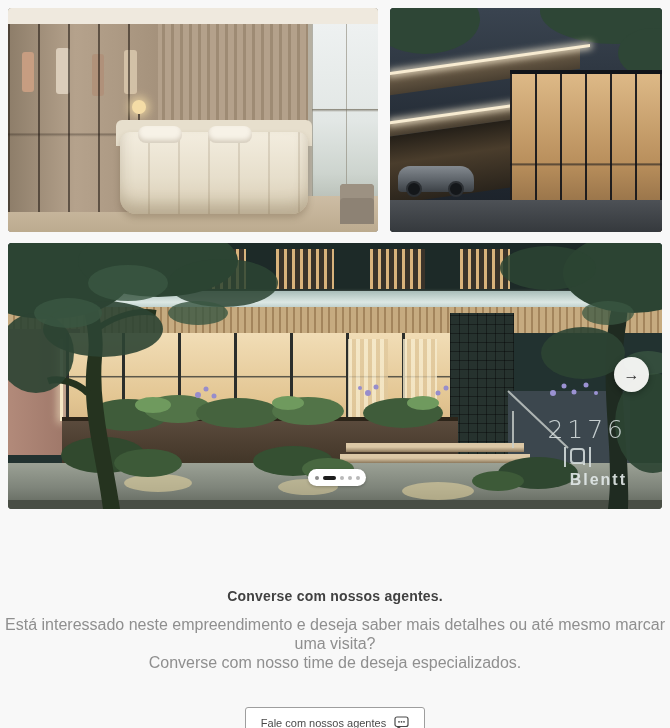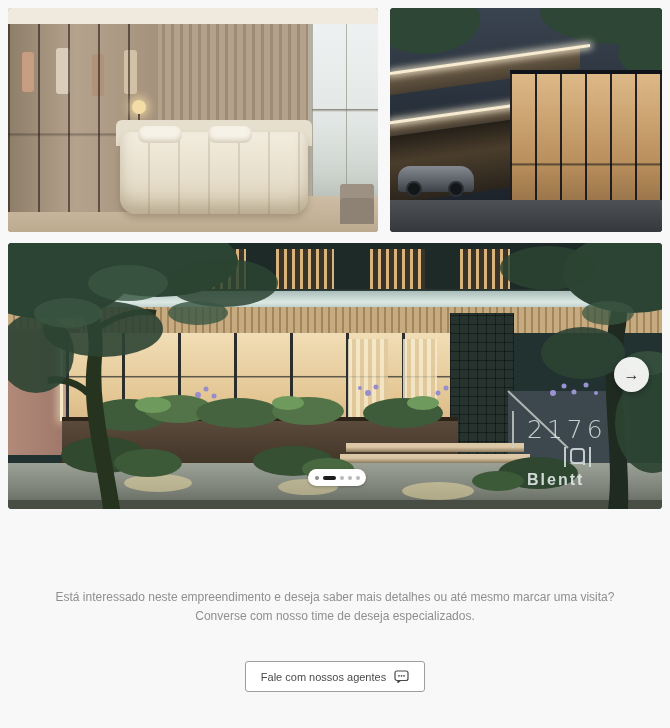--- a/index.html
+++ b/index.html
@@ -86,41 +86,41 @@
   .fc-lampline{left:52px;top:96px;width:3px;height:82px;background:#f6e8c6;
     box-shadow:0 0 8px 2px rgba(246,232,198,.8);}
   .fc-planter{left:54px;top:174px;width:396px;height:44px;border-top:4px solid #2c2419;
     background:linear-gradient(180deg,#5a4a3c 0%,#413527 100%);}
   .fc-step{position:absolute;background:linear-gradient(180deg,#dcc8a6 0 45%,#8d795c 100%);}
   .fc-sidewalk{left:0;bottom:0;right:0;height:46px;
     background:linear-gradient(180deg,#9ba195 0%,#7e847a 55%,#5f655b 100%);}
   .fc-curb{left:0;bottom:0;right:0;height:9px;background:#494e45;}
   .fc-svg{position:absolute;inset:0;}
   
-  .sign{position:absolute;text-align:left;color:rgba(226,233,233,.88);}
+  .sign{position:absolute;text-align:right;color:rgba(226,233,233,.88);}
   .sign-number{left:519px;top:172px;width:100px;font-size:25px;font-weight:300;letter-spacing:4px;
     font-family:"DejaVu Sans",sans-serif;color:rgba(222,230,230,.85);}
   .sign-logo{left:544px;top:202px;width:50px;}
   .sign-brand{left:519px;top:228px;width:100px;font-size:16px;font-weight:700;letter-spacing:2px;
     color:rgba(226,233,233,.9);}
   
   .next-btn{position:absolute;left:606px;top:114px;width:35px;height:35px;border-radius:50%;
     background:rgba(250,250,248,.95);border:none;cursor:pointer;
     box-shadow:0 2px 6px rgba(0,0,0,.3);display:flex;align-items:center;justify-content:center;
     font-size:16px;color:#333;padding:0;}
   .dots-pill{position:absolute;left:300px;top:226px;width:58px;height:17px;border-radius:9px;
     background:#fff;display:flex;align-items:center;justify-content:center;gap:4px;
     box-shadow:0 1px 3px rgba(0,0,0,.25);}
   .dot{width:4px;height:4px;border-radius:50%;background:#b9b9b9;}
   .dot.first{background:#8d8d8d;}
   .dot.active{width:13px;height:4px;border-radius:2px;background:#1d1d1d;}
   
   .cta{position:absolute;left:0;right:0;top:588px;text-align:center;}
   .cta h2{margin:0 0 11px 0;font-size:14px;font-weight:700;color:#414141;letter-spacing:.2px;}
-  .cta p{margin:0;font-size:12px;line-height:19px;color:#8f8f8f;}
+  .cta p{margin:0;font-size:16px;line-height:19px;color:#8f8f8f;}
   .cta-btn{margin-top:17px;display:inline-flex;align-items:center;gap:8px;
     background:#fff;border:1px solid #9e9e9e;border-radius:3px;padding:8px 15px;
     font-family:"Liberation Sans",sans-serif;font-size:11px;color:#4a4a4a;cursor:pointer;}
   .cta-btn svg{display:block;}
 </style>
 </head>
 <body>
 
 <div class="photo" id="photo-bedroom">
   <div class="layer bd-base"></div>
@@ -278,20 +278,21 @@
   <div class="dots-pill">
       <span class="dot first"></span>
       <span class="dot active"></span>
       <span class="dot"></span>
       <span class="dot"></span>
       <span class="dot"></span>
     </div>
 </div>
 
 <div class="cta">
+  <h2>Converse com nossos agentes.</h2>
   <p>Está interessado neste empreendimento e deseja saber mais detalhes ou até mesmo marcar uma visita?</p>
   <p>Converse com nosso time de deseja especializados.</p>
   <br>
   <button class="cta-btn">
     <span>Fale com nossos agentes</span>
     <svg width="15" height="13" viewBox="0 0 15 13">
       <rect x="1" y="1" width="13" height="9.5" rx="2" fill="none" stroke="#4a4a4a" stroke-width="1.2"></rect>
       <path d="M4,10.5 L4,12.5 L6.5,10.5" fill="none" stroke="#4a4a4a" stroke-width="1.2"></path>
       <g fill="#4a4a4a">
         <circle cx="5" cy="5.8" r="0.9"></circle>

